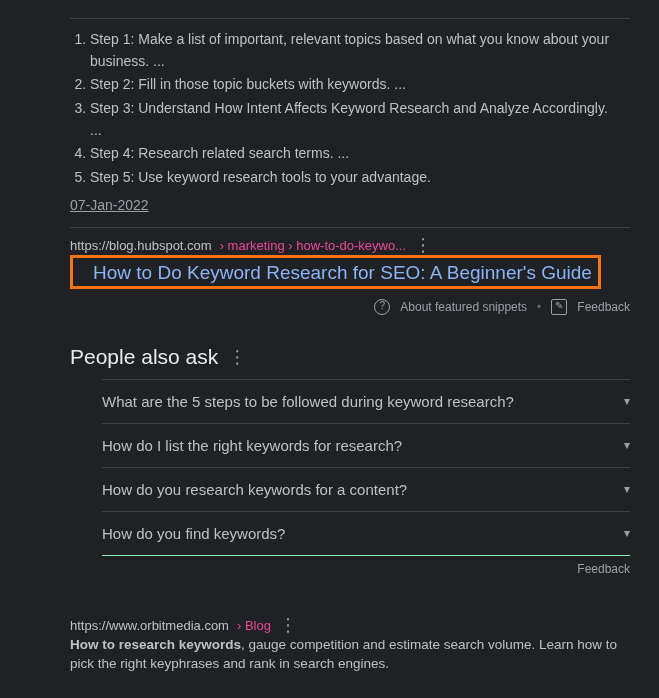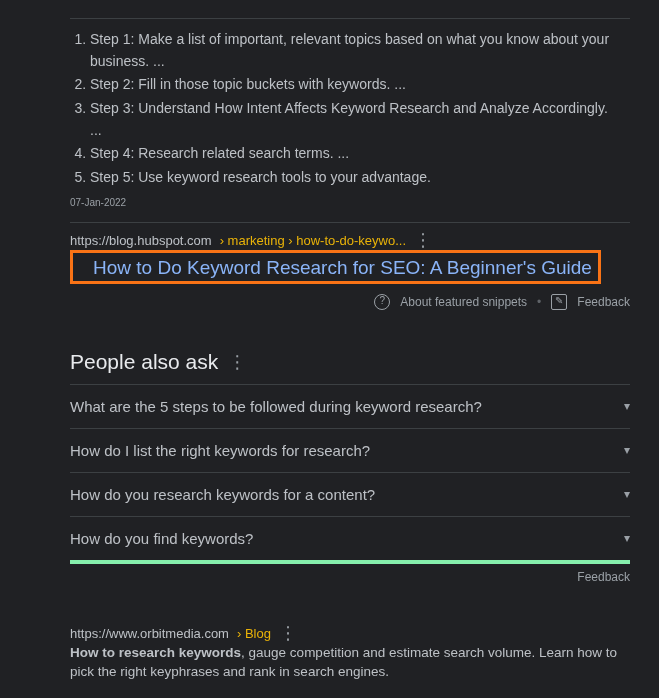--- a/index.html
+++ b/index.html
@@ -23,37 +23,38 @@
     margin: 10px 14px 8px 0;
     padding-left: 20px;
     color: #bdc1c6;
     line-height: 1.55;
   }
   ol.steps li {
     margin-bottom: 2px;
   }
   .date {
     color: #9aa0a6;
-    font-size: 10px;
+    font-size: 14px;
     margin-top: 4px;
+    text-decoration: underline;
   }
   .hr2 {
     border-top: 1px solid #3c4043;
     margin: 14px 0 10px 0;
   }
   .cite-row {
     display: flex;
     align-items: center;
     gap: 8px;
     color: #bdc1c6;
     font-size: 13px;
     text-align: right;
   }
   .cite-path {
-    color: #eab308;
+    color: #ec4899;
   }
   .dots {
     color: #9aa0a6;
     font-size: 18px;
     line-height: 10px;
     cursor: pointer;
   }
   .title-link {
     color: #8ab4f8;
     font-size: 19px;
@@ -92,35 +93,36 @@
   .fbicon {
     border-radius: 2px;
     line-height: 11px;
   }
   .paa-head {
     display: flex;
     align-items: center;
     gap: 10px;
     color: #e8eaed;
     font-size: 21px;
-    margin-top: 40px;
+    margin-top: 30px;
   }
   .paa-item {
     border-top: 1px solid #3c4043;
     padding: 13px 0;
     display: flex;
     justify-content: space-between;
     align-items: center;
     cursor: pointer;
     font-size: 15px;
     color: #bdc1c6;
   }
   .paa-box {
-    border-bottom: 4px solid #86efac;
+    border-bottom: 1px solid #86efac;
     margin-top: 10px;
+    margin-left: 32px;
   }
   .chev {
     color: #9aa0a6;
     font-size: 12px;
   }
   .feedback-right {
     text-align: right;
     color: #9aa0a6;
     font-size: 12px;
     margin-top: 6px;

